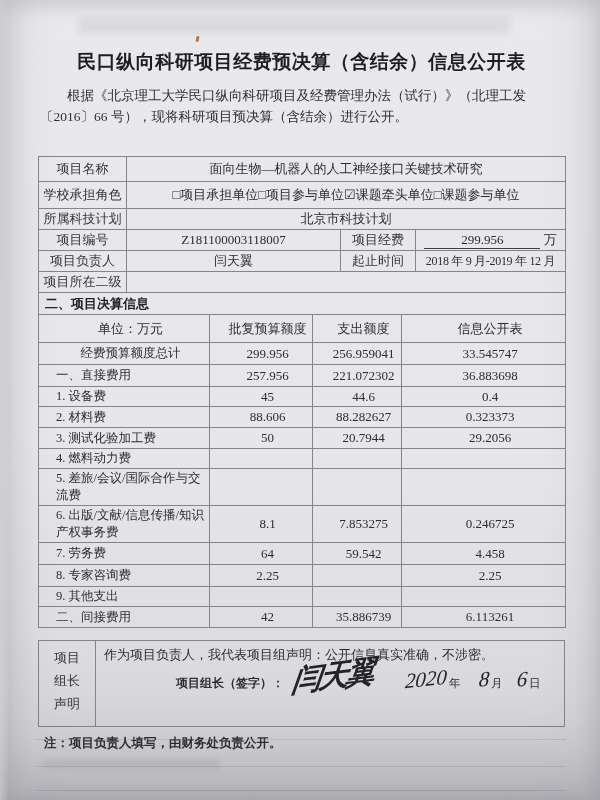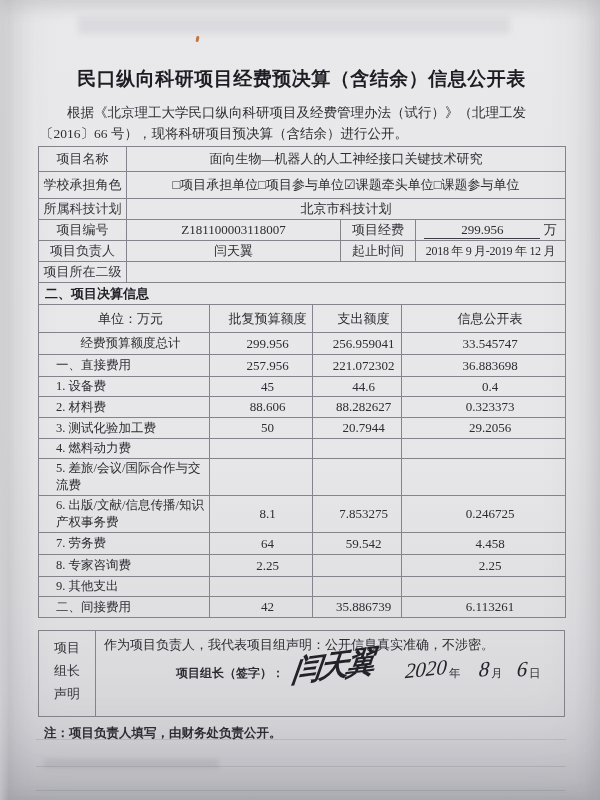--- a/index.html
+++ b/index.html
@@ -24,28 +24,28 @@
     background:linear-gradient(90deg,#f2f2f4,rgba(242,242,244,0));}
   .showthrough-top{position:absolute;top:17px;left:78px;right:90px;height:17px;
     background:rgba(125,125,142,.12);filter:blur(3px);border-radius:3px;}
   .speck{position:absolute;left:196px;top:36px;width:3px;height:6px;
     background:#c07742;border-radius:2px;transform:rotate(12deg);}
   .showthrough-bottom{position:absolute;left:36px;right:34px;top:733px;height:60px;pointer-events:none;}
   .showthrough-bottom .ln{position:absolute;left:0;right:0;height:0;border-top:1px solid rgba(120,120,132,.22);}
   .showthrough-bottom .txt{position:absolute;left:8px;top:26px;width:175px;height:10px;
     background:rgba(120,120,138,.14);filter:blur(2px);border-radius:2px;}
 
-  .content{position:absolute;left:38px;top:66px;width:527px;}
+  .content{position:absolute;left:38px;top:49px;width:527px;}
 
   .doc-title{
     font-family:"Liberation Sans", sans-serif;font-weight:bold;
     font-size:19px;color:#1d1d23;text-align:center;letter-spacing:.5px;margin:0 0 11px 0;
   }
   .intro{
-    font-size:13.5px;line-height:1.52;margin:0 2px 2px 2px;
+    font-size:13.5px;line-height:1.52;margin:0 2px 29px 2px;
     text-indent:2em;color:#2e2e34;
   }
 
   table{border-collapse:collapse;width:527px;table-layout:fixed;}
   td{border:1px solid #84848c;font-size:13px;padding:1px 4px;
      color:#2c2c32;overflow:hidden;}
   .sec-hdr{font-family:"Liberation Sans", sans-serif;font-weight:bold;
      font-size:13px;padding-left:6px;height:19px;color:#222228;}
   .c{text-align:center;}
   .lbl{text-align:center;color:#33333a;}

